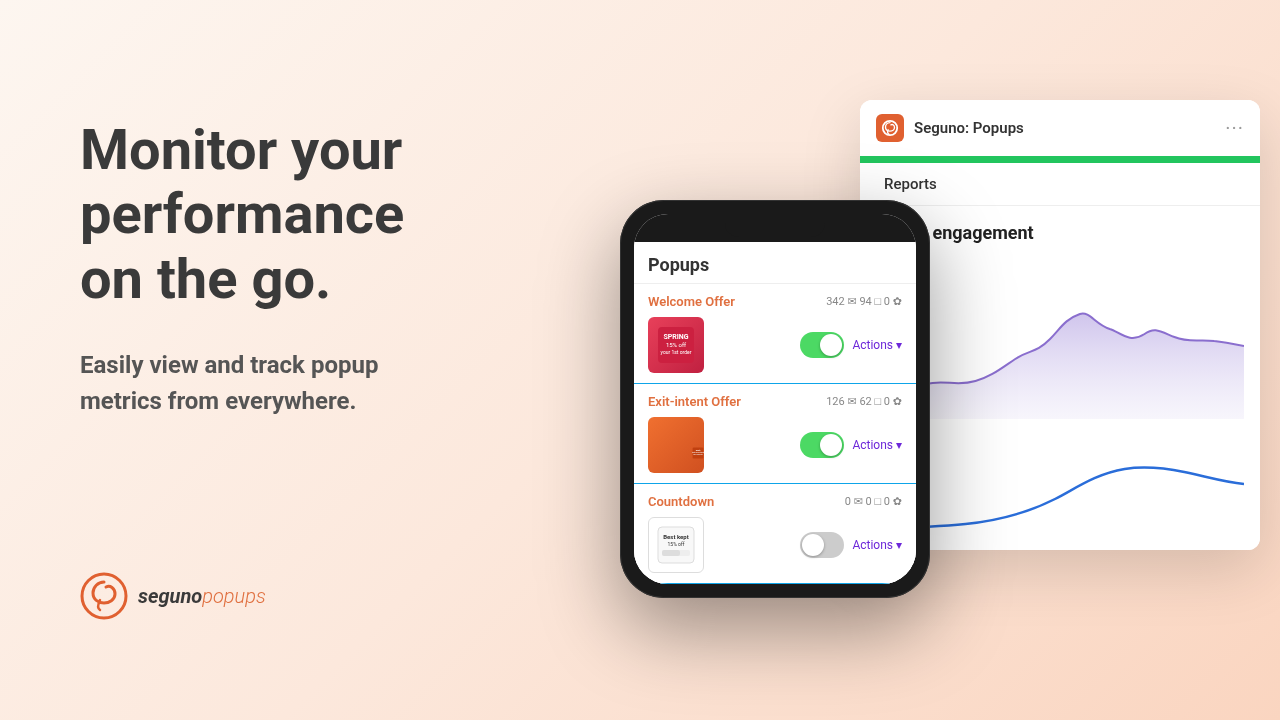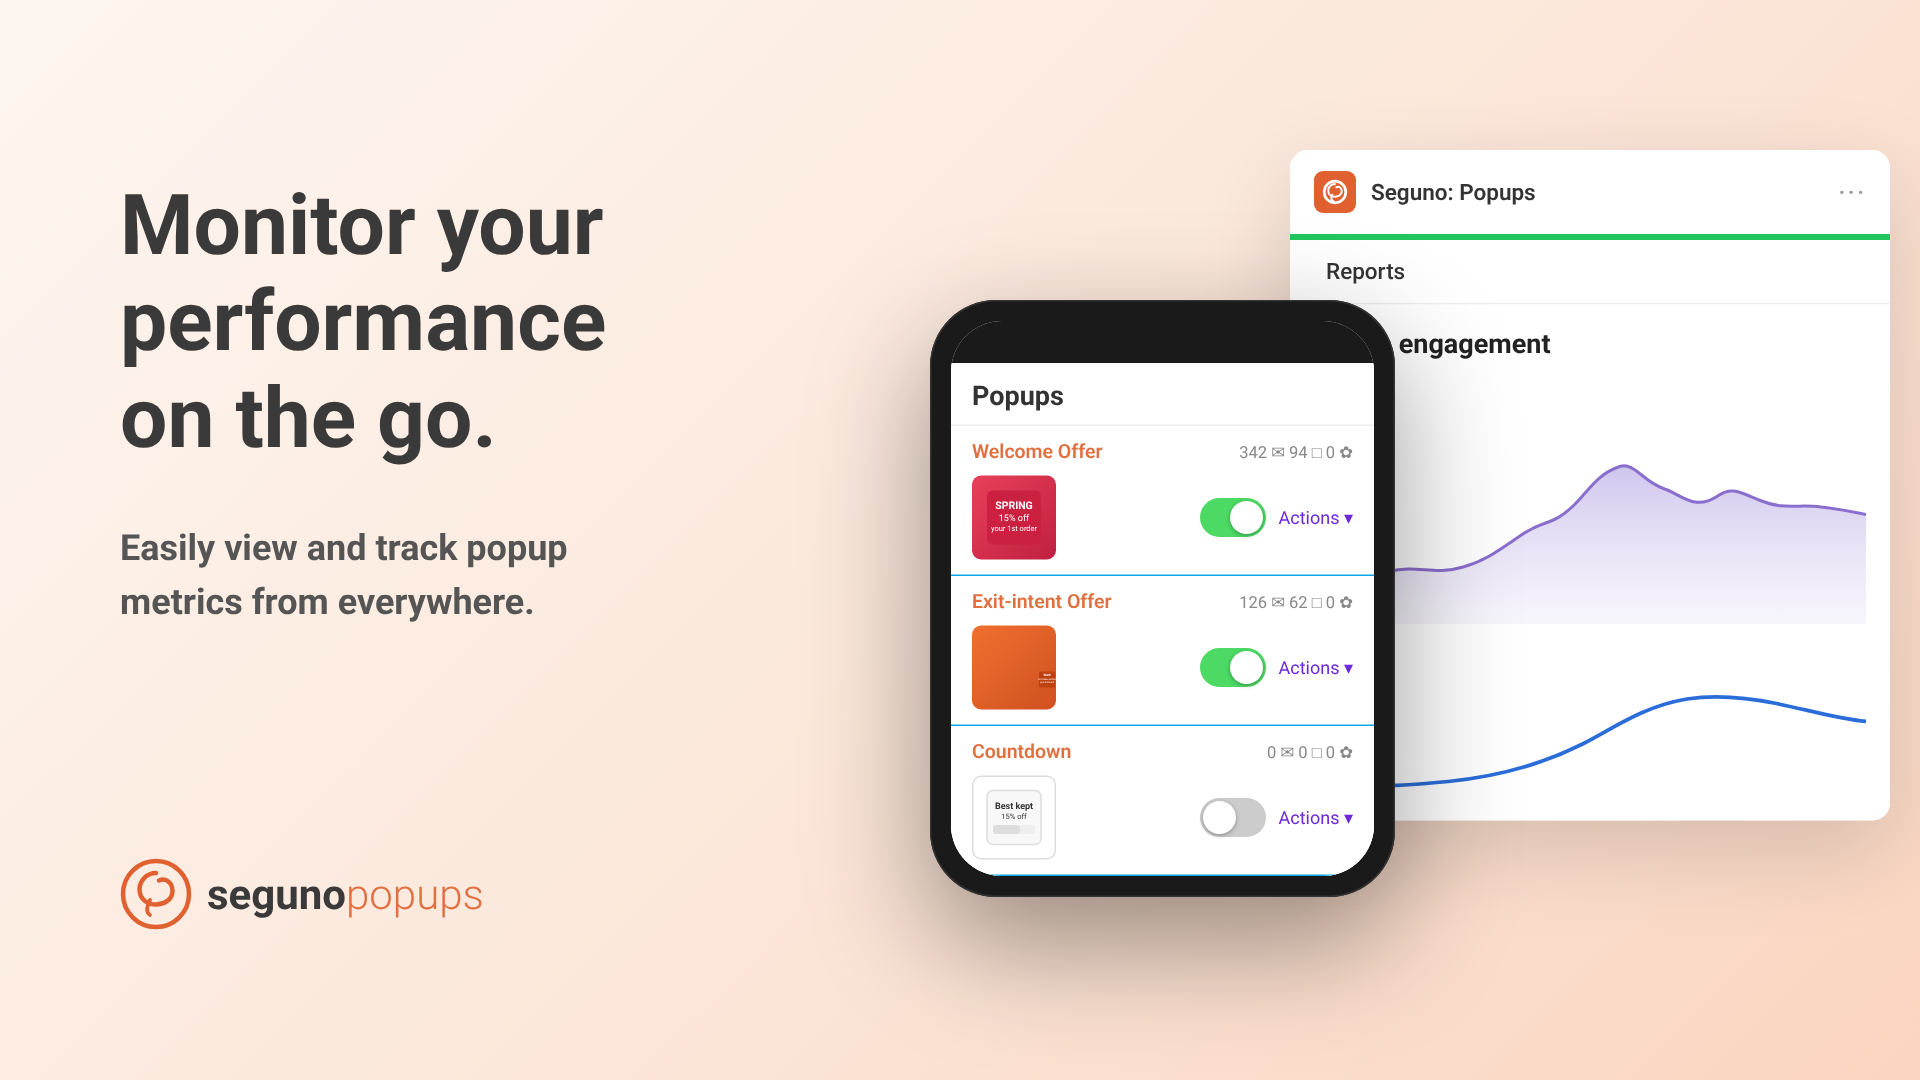--- a/index.html
+++ b/index.html
@@ -55,22 +55,23 @@
       gap: 10px;
       margin-bottom: 40px;
     }
 
     .logo-icon {
       width: 48px;
       height: 48px;
     }
 
     .logo-text {
-      font-size: 28px;
+      font-size: 20px;
       color: #3a3a3a;
+      font-style: italic;
     }
 
     .logo-text span.seguno {
       font-weight: 700;
     }
 
     .logo-text span.popups {
       font-weight: 300;
       color: #e07040;
     }
@@ -92,21 +93,21 @@
       border-radius: 12px;
       box-shadow: 0 20px 60px rgba(0,0,0,0.15);
       overflow: hidden;
       z-index: 1;
     }
 
     .window-titlebar {
       display: flex;
       align-items: center;
       padding: 14px 16px;
-      border-bottom: 4px solid #22c55e;
+      border-bottom: 7px solid #22c55e;
       background: #fff;
     }
 
     .window-app-icon {
       width: 28px;
       height: 28px;
       background: #e06030;
       border-radius: 6px;
       display: flex;
       align-items: center;

